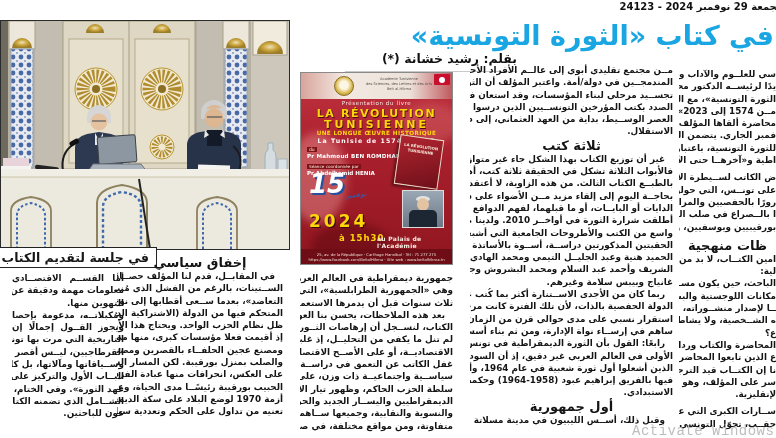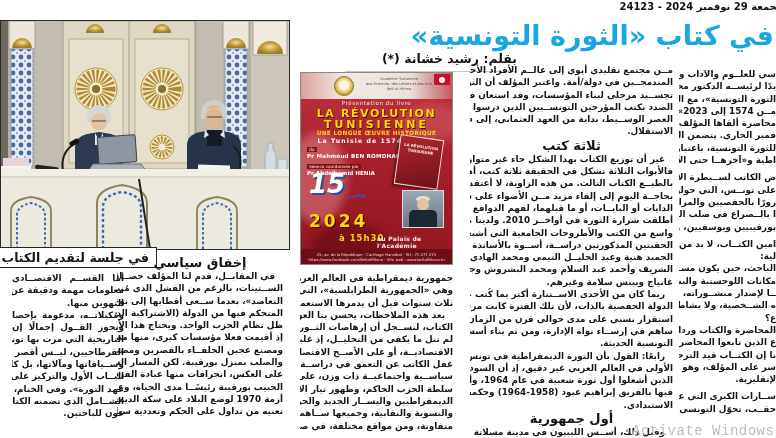--- a/index.html
+++ b/index.html
@@ -227,20 +227,21 @@
       <div class="tline">للثورة التونسية، باعتبارها</div>
       <div class="tline end">اطية و«آخرهــا حتى الآن»،</div>
     </div>
     <div class="para">
       <div class="tline">ض الكاتب لســيطرة الأتراك</div>
       <div class="tline">على تونــس، التي حولوها</div>
       <div class="tline">رورًا بالحفصيين والمراديين</div>
       <div class="tline">ا بالــصراع في صلب الحركة</div>
       <div class="tline end">بورقيبيين ويوسفيين، وصولا</div>
     </div>
+    <div class="subhead">ظات منهجية</div>
     <div class="para">
       <div class="tline">امين الكتــاب، لا بد من إبداء</div>
       <div class="tline">لية:</div>
       <div class="tline">الباحث، حين يكون مســؤولًا</div>
       <div class="tline">مكانات اللوجستية والبشرية</div>
       <div class="tline">ــا لإصدار منشــوراته، مع</div>
       <div class="tline">ه الشــخصية، ولا يشاطرها</div>
       <div class="tline">ع؟</div>
       <div class="tline">المحاضرة والكتاب وردا باللغة</div>
       <div class="tline">ع الذين تابعوا المحاضرة هم</div>
@@ -274,21 +275,20 @@
       <div class="tline">الحقبتين المذكورتين دراســة، أســوة بالأساتذة عبد</div>
       <div class="tline">الحميد هنية وعبد الجليــل التيمي ومحمد الهادي</div>
       <div class="tline">الشريف وأحمد عبد السلام ومحمد البشروش وجان</div>
       <div class="tline end">غانياج وبيبس سلامة وغيرهم.</div>
     </div>
     <div class="para">
       <div class="tline ind">ربما كان من الأجدى الاســتنارة أكثر بما كُتب عن</div>
       <div class="tline">الدولة الحفصية بالذات، لأن تلك الفترة كانت مرحلة</div>
       <div class="tline">استقرار نسبي على مدى حوالي قرن من الزمان، مما</div>
       <div class="tline">ساهم في إرســاء نواة الإدارة، ومن ثم بناء أسس الدولة</div>
-      <div class="tline end">التونسية الحديثة.</div>
     </div>
     <div class="para">
       <div class="tline ind">رابعًا: القول بأن الثورة الديمقراطية في تونس كانت</div>
       <div class="tline">الأولى في العالم العربي غير دقيق، إذ أن السودانيين هم</div>
       <div class="tline">الذين أشعلوا أول ثورة شعبية في عام 1964، وأطاحوا</div>
       <div class="tline">فيها بالفريق إبراهيم عبود (1958-1964) وحكمه</div>
       <div class="tline end">الاستبدادي.</div>
     </div>
     <div class="subhead">أول جمهورية</div>
     <div class="para">

